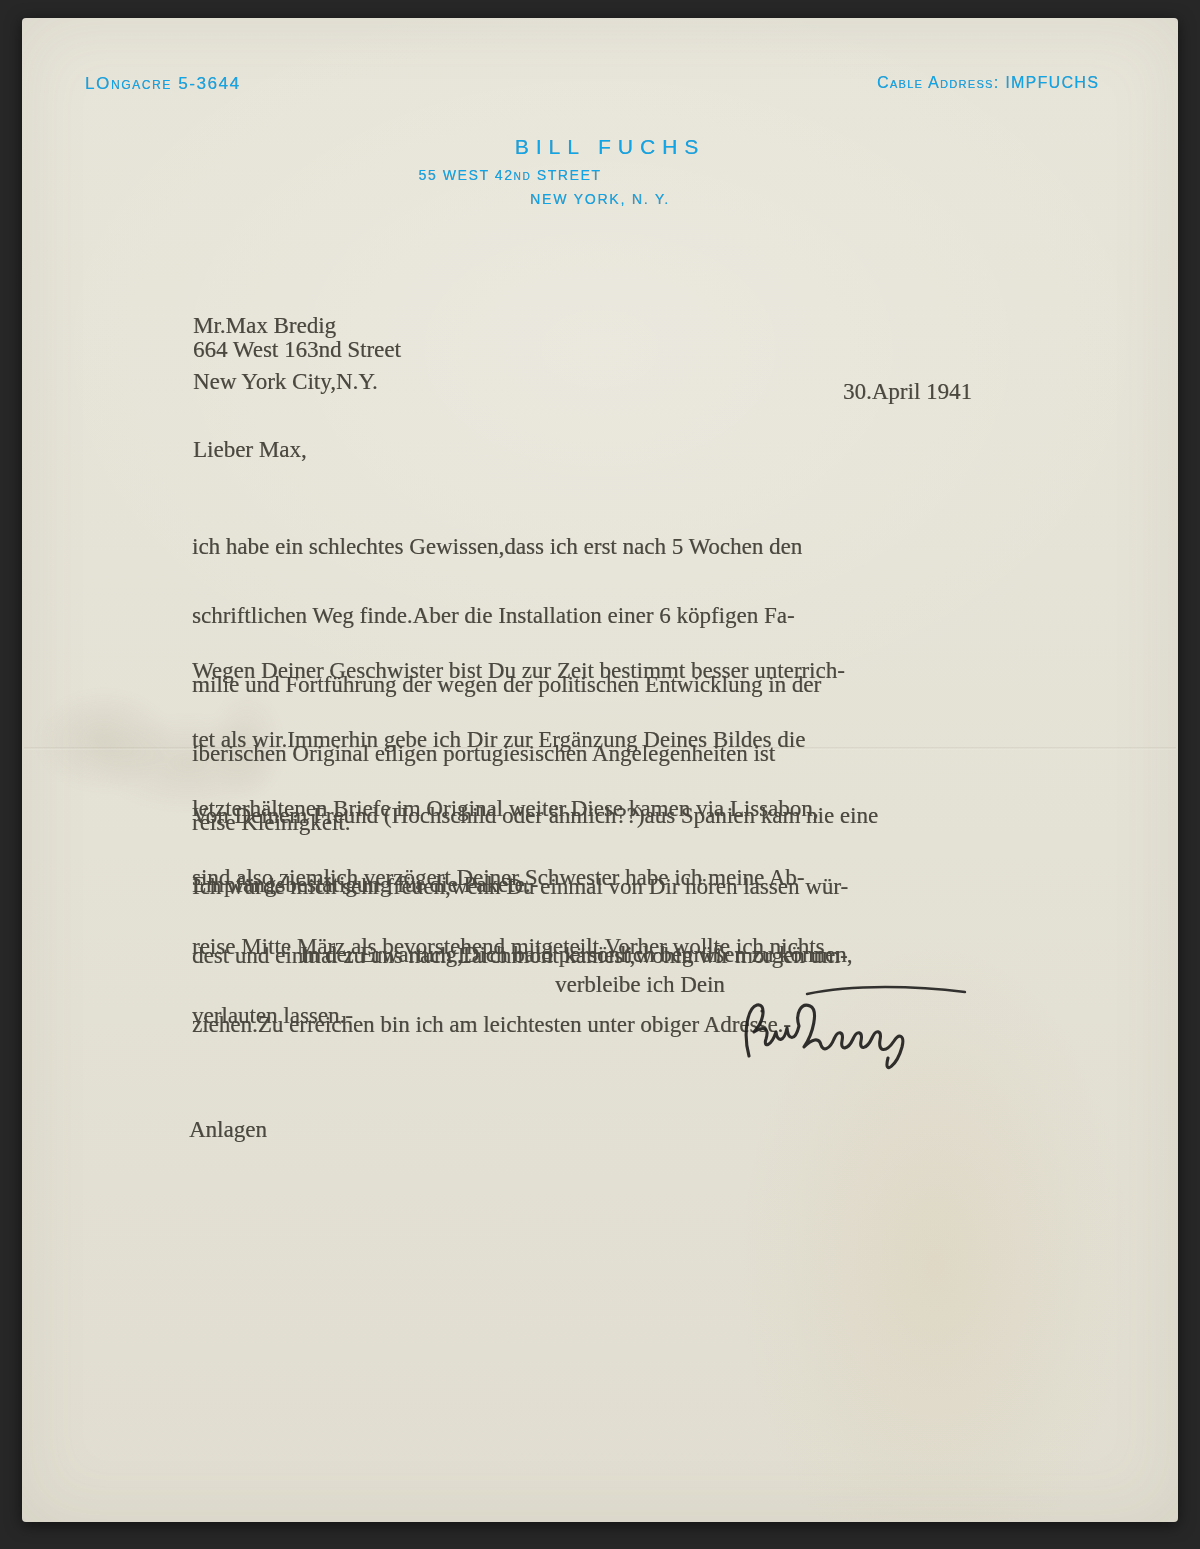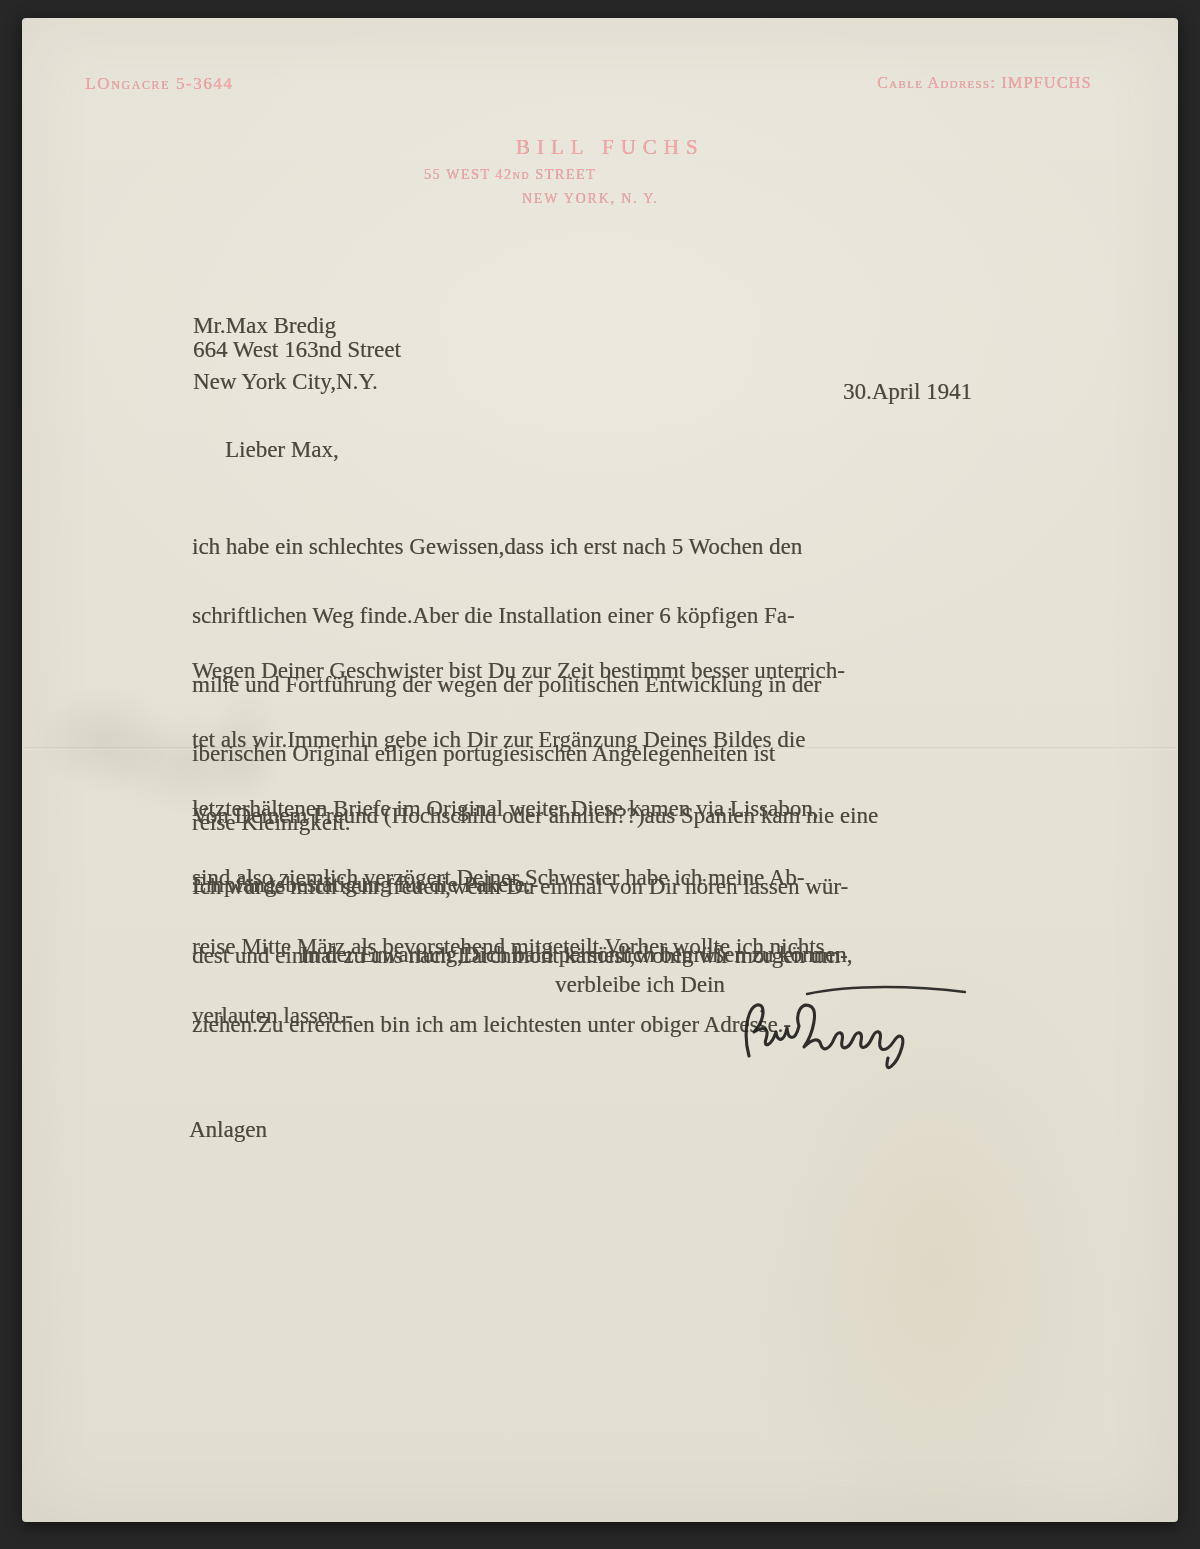--- a/index.html
+++ b/index.html
@@ -27,31 +27,31 @@
   .ghost-bleed{
     position:absolute;left:34px;top:688px;width:250px;height:125px;
     background:
       radial-gradient(closest-side at 28% 42%, rgba(150,143,118,0.30), transparent),
       radial-gradient(closest-side at 62% 60%, rgba(150,143,118,0.24), transparent),
       radial-gradient(closest-side at 85% 45%, rgba(150,143,118,0.20), transparent);
     filter:blur(3px);opacity:.55;pointer-events:none;
   }
   
   .lh{
-    position:absolute;color:#fca5a5;
-    font-family:Liberation Serif, serif;
+    position:absolute;color:#0ea5e9;
+    font-family:Liberation Sans, sans-serif;
     font-variant:small-caps;
     text-shadow:0.3px 0.3px 0.4px rgba(69,68,63,0.45);
     white-space:pre;
   }
   .lh-phone{left:85px;top:74px;font-size:17px;letter-spacing:1.6px;}
   .lh-cable{left:877px;top:74px;font-size:16px;letter-spacing:1.3px;}
   .lh-name{left:22px;top:135px;width:1176px;text-align:center;font-size:21px;letter-spacing:7px;font-variant:normal;}
   .lh-street{left:22px;top:167px;width:976px;text-align:center;font-size:14px;letter-spacing:1.6px;}
-  .lh-city{left:12px;top:191px;width:1156px;text-align:center;font-size:14px;letter-spacing:1.8px;font-variant:normal;}
+  .lh-city{left:22px;top:191px;width:1156px;text-align:center;font-size:14px;letter-spacing:1.8px;font-variant:normal;}
   
   .tw{
     position:absolute;
     font-family:Liberation Serif, serif;
     font-size:23px;line-height:23px;
     color:#4a483f;
     white-space:pre;
     text-shadow:0.4px 0.3px 0.4px rgba(74,72,63,0.50);
   }
   .tw div{height:23px;}
@@ -69,21 +69,21 @@
 <div class="lh lh-name">BILL FUCHS</div>
 <div class="lh lh-street">55 WEST 42nd STREET</div>
 <div class="lh lh-city">NEW YORK, N. Y.</div>
 
 <div class="tw" style="left:193px;top:314px;">Mr.Max Bredig</div>
 <div class="tw" style="left:193px;top:338px;">664 West 163nd Street</div>
 <div class="tw" style="left:193px;top:370px;">New York City,N.Y.</div>
 
 <div class="tw" style="left:843px;top:380px;">30.April 1941</div>
 
-<div class="tw" style="left:193px;top:438px;margin-left:32px;">Lieber Max,</div>
+<div class="tw" style="left:193px;top:438px;">Lieber Max,</div>
 
 <div class="tw" style="left:192px;top:489px;">
   <div>ich habe ein schlechtes Gewissen,dass ich erst nach 5 Wochen den</div>
   <div>schriftlichen Weg finde.Aber die Installation einer 6 köpfigen Fa-</div>
   <div>milie und Fortführung der wegen der politischen Entwicklung in der</div>
   <div>iberischen Original eiligen portugiesischen Angelegenheiten ist</div>
   <div>reise Kleinigkeit.</div>
 </div>
 
 <div class="tw" style="left:192px;top:613px;">

